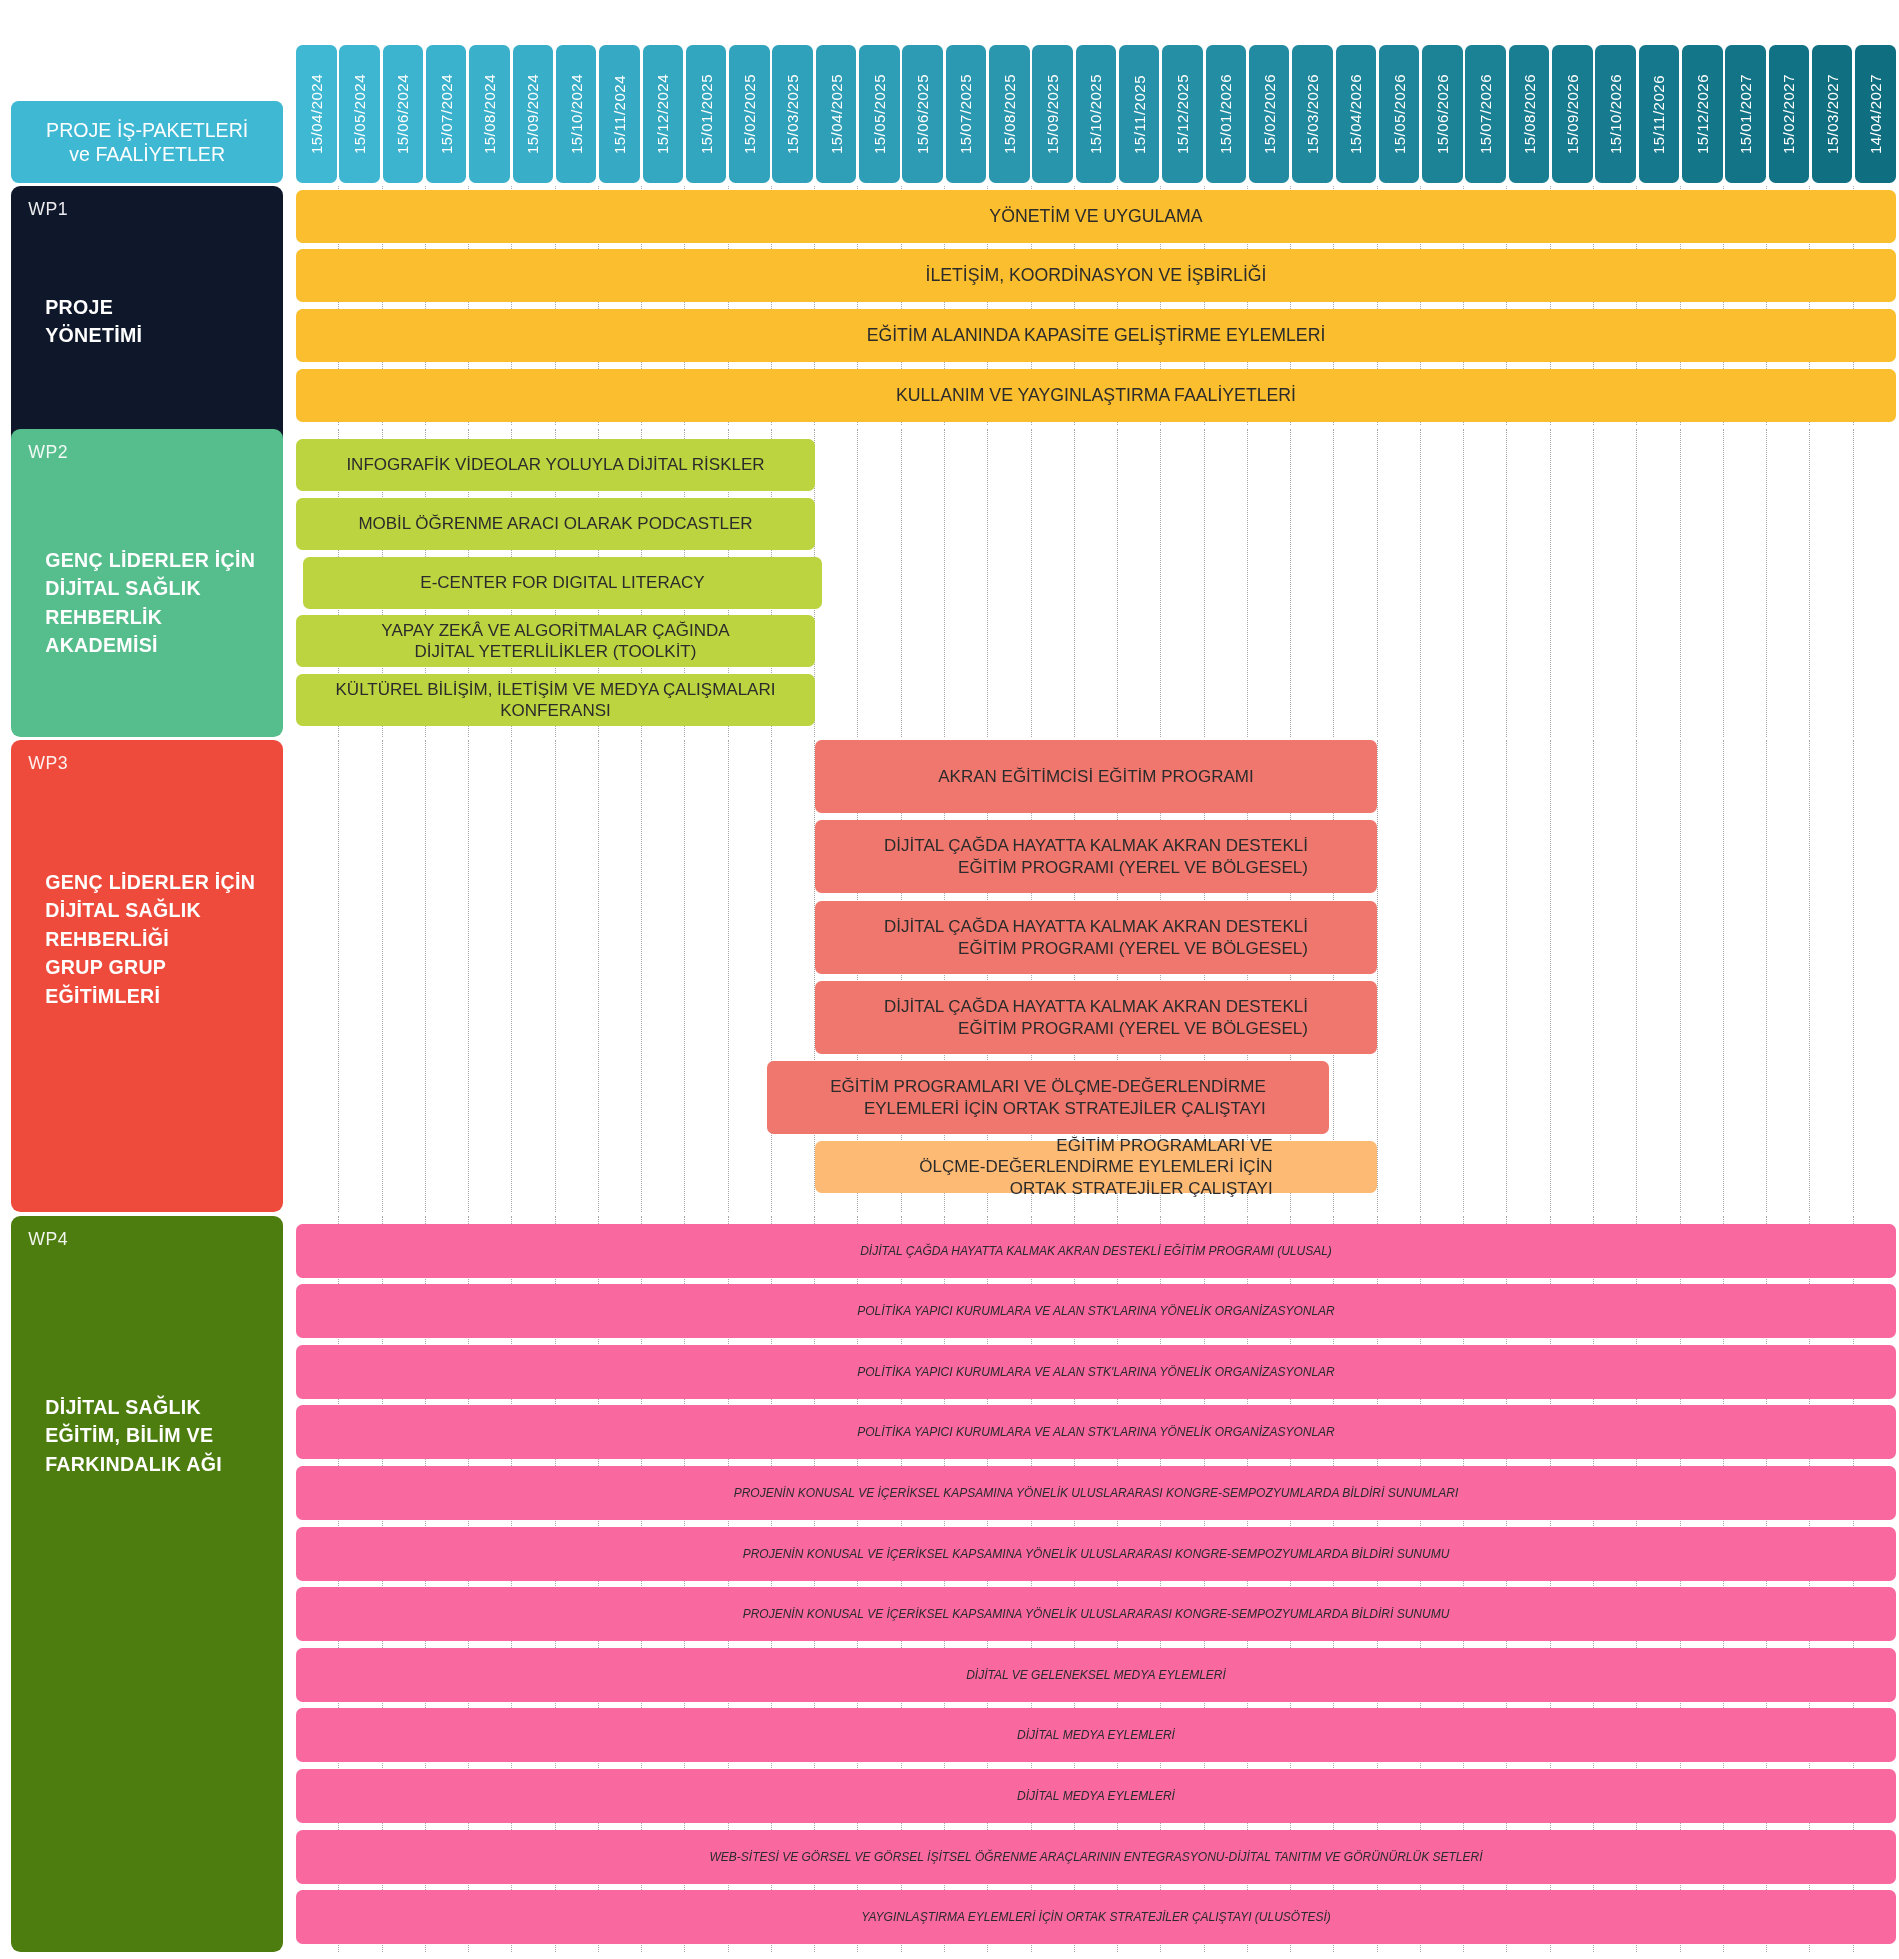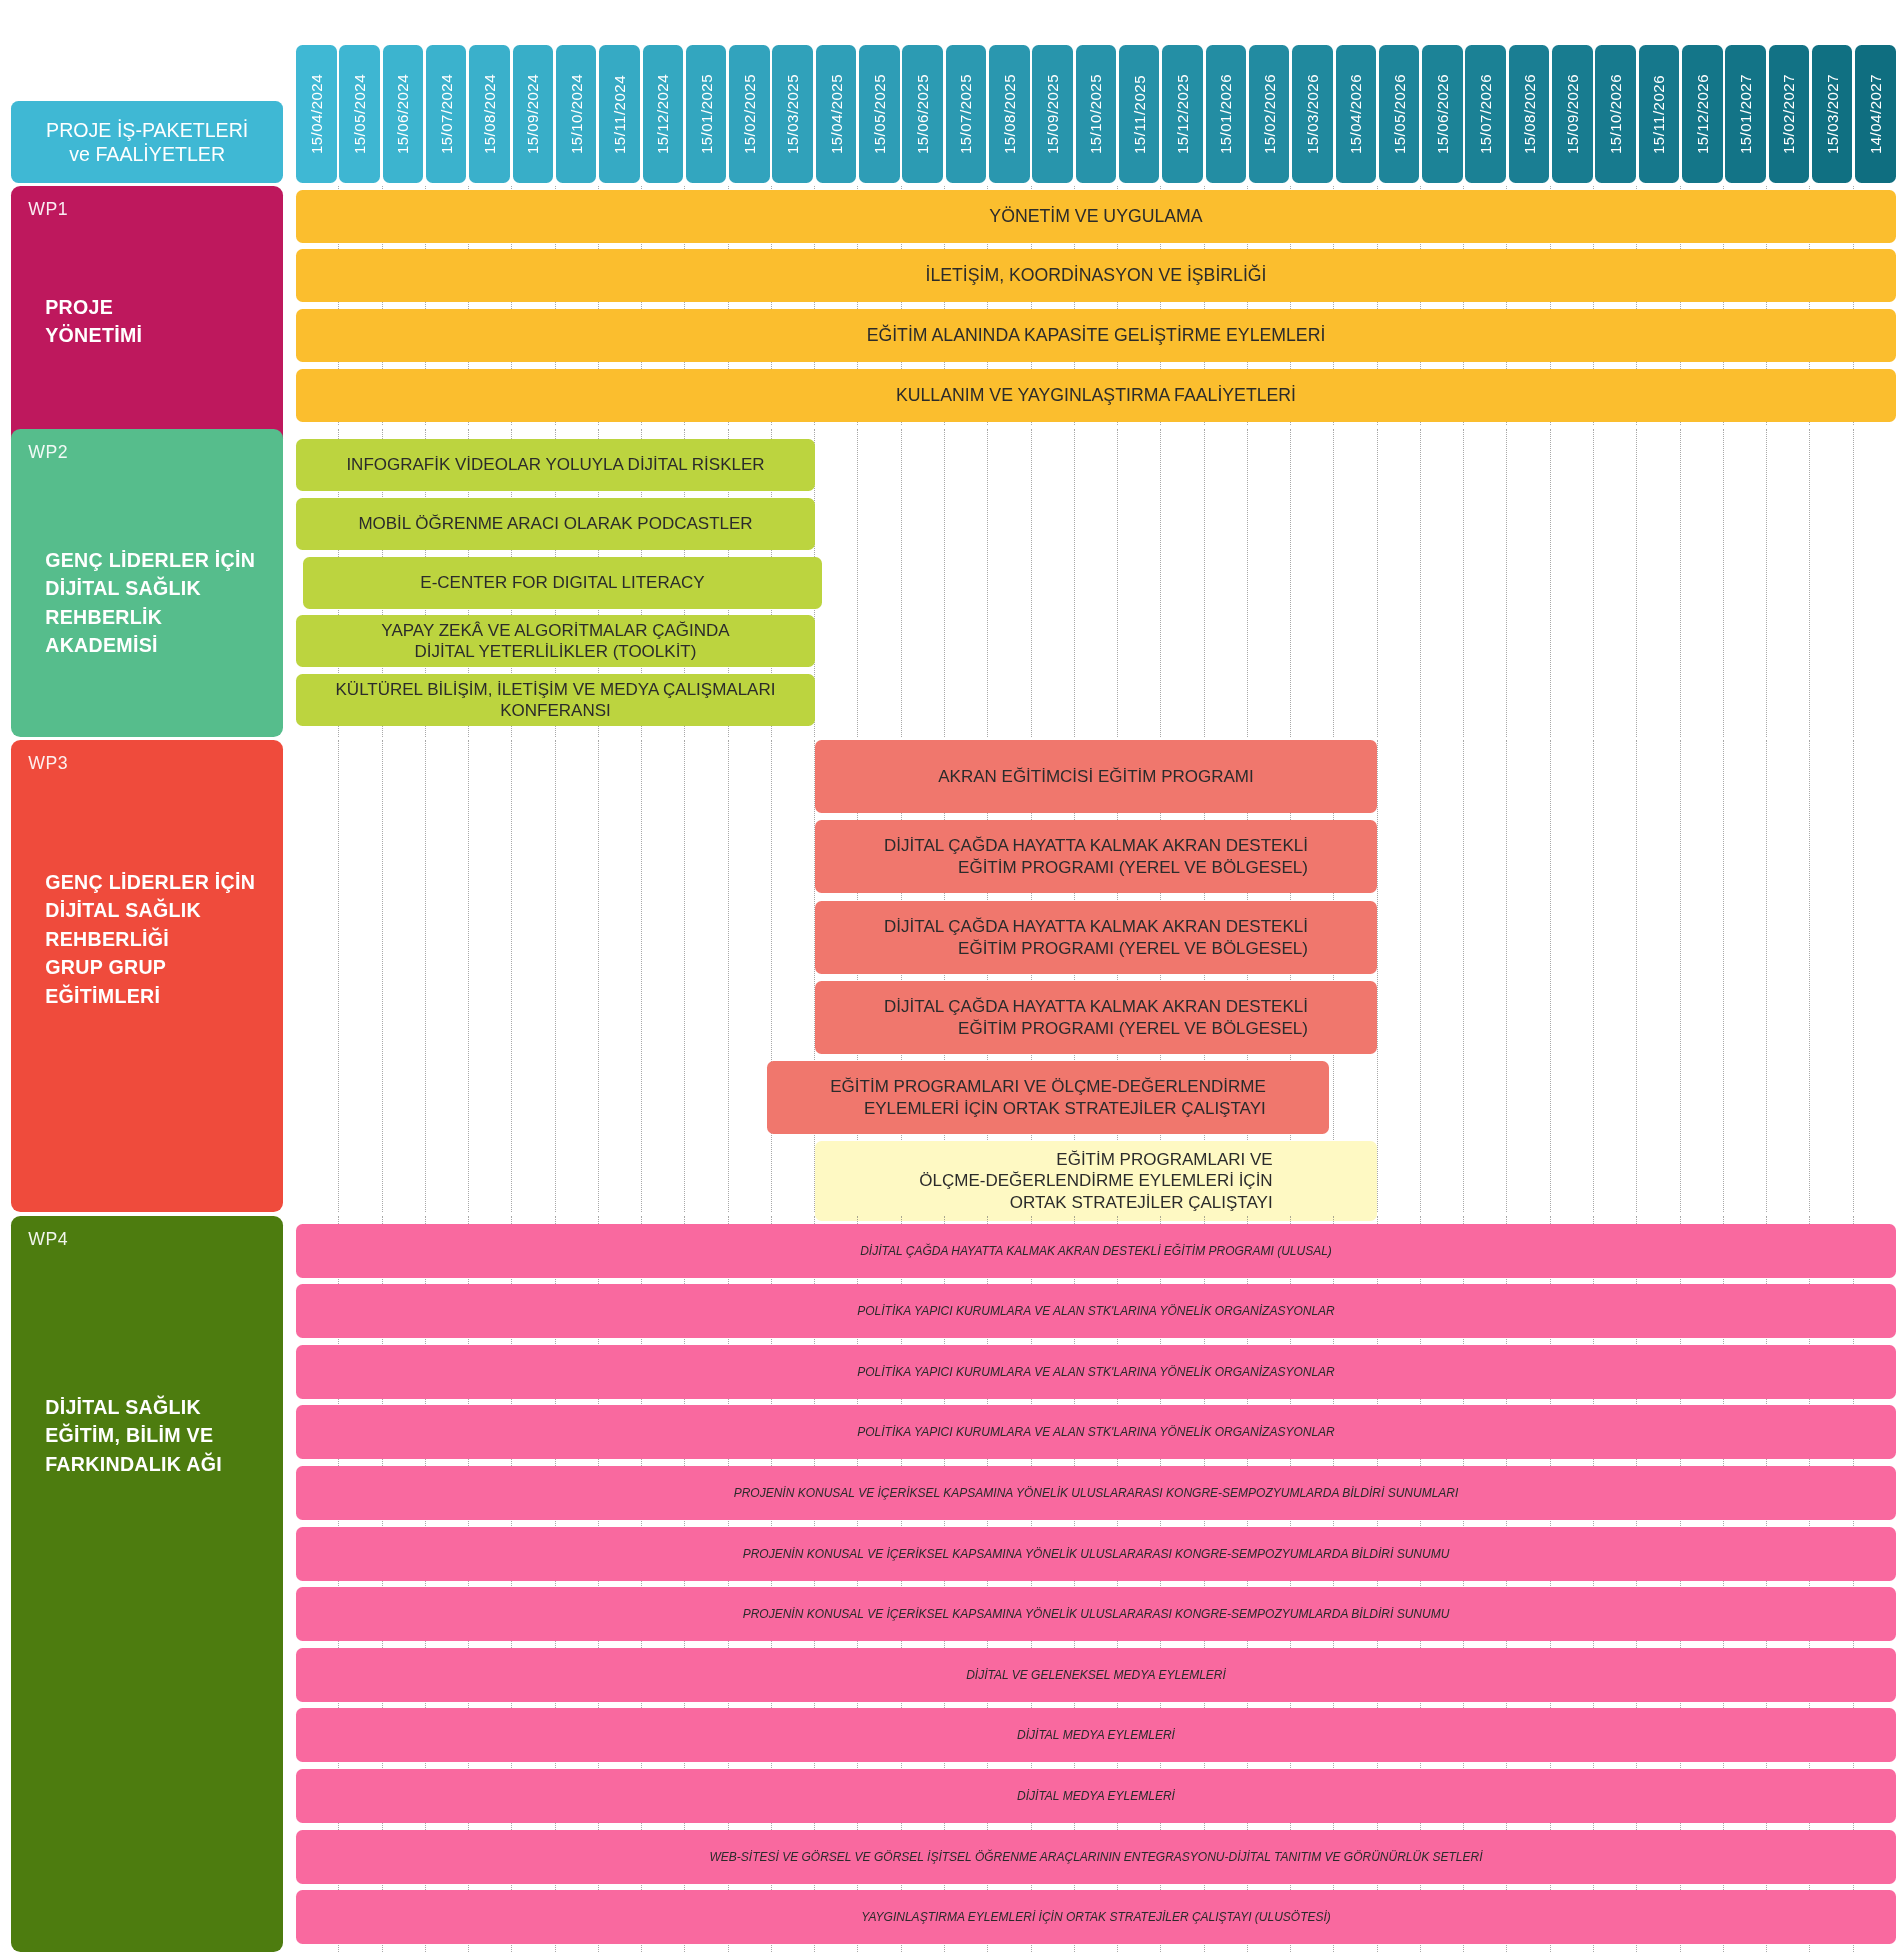--- a/index.html
+++ b/index.html
@@ -291,21 +291,21 @@
         <i></i>
         <i></i>
         <i></i>
         <i></i>
         <i></i>
         <i></i>
         <i></i>
         <i></i>
         <i></i>
       </div>
-      <div class="wp-block" style="top: 186px; height: 307px; background: #be185d;">
+      <div class="wp-block" style="top: 186px; height: 307px; background: #0f172a;">
         <div class="wp-code">WP1</div>
         <div class="wp-title" style="top: 107px;">
           <div>PROJE</div>
           <div>YÖNETİMİ</div>
         </div>
       </div>
       <div class="bar wp1" style="left: 296px; width: 1600px; top: 190px; height: 53px; background: rgb(251, 190, 46);">
         <div>
           <div>YÖNETİM VE UYGULAMA</div>
         </div>
@@ -472,21 +472,21 @@
           <div>DİJİTAL ÇAĞDA HAYATTA KALMAK AKRAN DESTEKLİ</div>
           <div>EĞİTİM PROGRAMI (YEREL VE BÖLGESEL)</div>
         </div>
       </div>
       <div class="bar wp3" style="left: 767px; width: 562px; top: 1061px; height: 73px; background: rgb(240, 119, 109);">
         <div>
           <div>EĞİTİM PROGRAMLARI VE ÖLÇME-DEĞERLENDİRME</div>
           <div>EYLEMLERİ İÇİN ORTAK STRATEJİLER ÇALIŞTAYI</div>
         </div>
       </div>
-      <div class="bar wp3" style="left: 815px; width: 562px; top: 1141px; height: 80px; background: #fef9c3;">
+      <div class="bar wp3" style="left: 815px; width: 562px; top: 1141px; height: 52px; background: #fdba74;">
         <div>
           <div>EĞİTİM PROGRAMLARI VE</div>
           <div>ÖLÇME-DEĞERLENDİRME EYLEMLERİ İÇİN</div>
           <div>ORTAK STRATEJİLER ÇALIŞTAYI</div>
         </div>
       </div>
       <div class="grid-area" style="top: 1216px; height: 736px; background-image: none;"></div>
       <div class="vgrid" style="top: 1216px; height: 736px; bottom: auto;">
         <i></i>
         <i></i>

